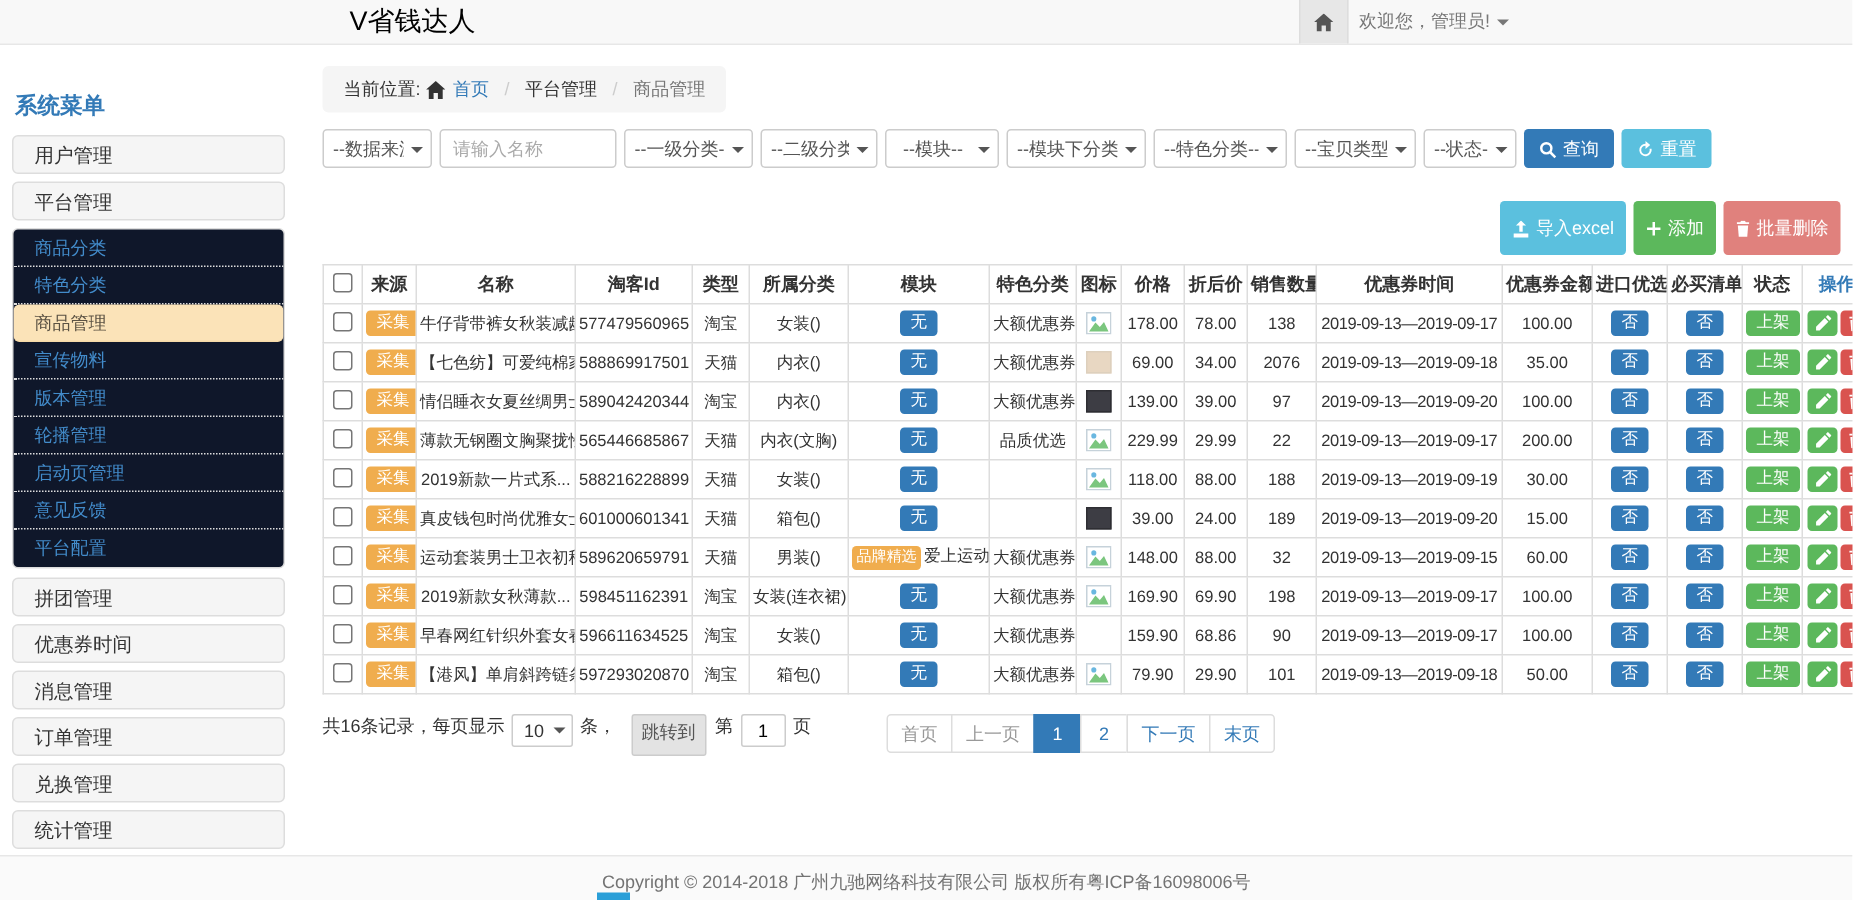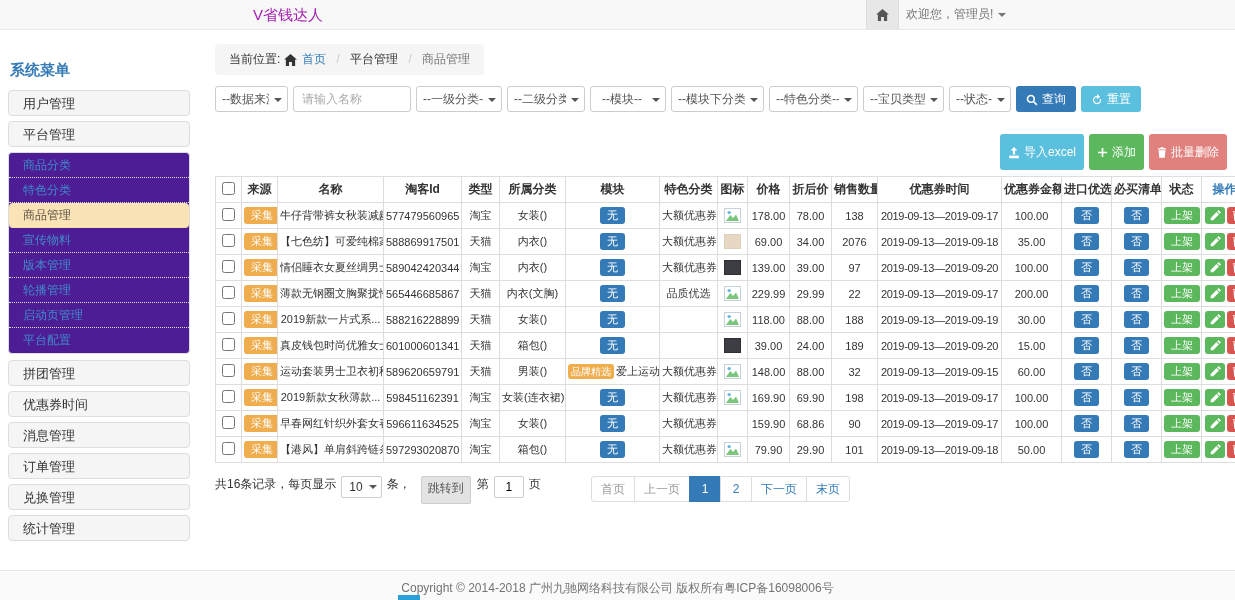--- a/index.html
+++ b/index.html
@@ -1,30 +1,30 @@
 <!DOCTYPE html>
 <html><head>
 <meta charset="utf-8">
 <style>
   *{box-sizing:border-box;margin:0;padding:0}
   html,body{width:1235px;height:600px}
   body{font-family:"Liberation Sans","DejaVu Sans",sans-serif;font-size:12px;color:#333;background:#fff;position:relative;overflow:hidden}
 
   
   .navbar{position:absolute;top:0;left:0;right:0;height:30px;background:#f8f8f8;border-bottom:1px solid #e7e7e7;z-index:4}
-  .brand{position:absolute;left:253px;top:0;line-height:29px;color:#a21caf;font-size:15px}
+  .brand{position:absolute;left:233px;top:0;line-height:29px;color:#000000;font-size:18px}
   .nav-home{position:absolute;left:866px;top:0;width:33px;height:29px;background:#e7e7e7;border-left:1px solid #ddd;border-right:1px solid #ddd;display:flex;align-items:center;justify-content:center;cursor:pointer}
   .nav-welcome{position:absolute;left:906px;top:0;line-height:29px;color:#777;cursor:pointer}
   .caret{display:inline-block;width:0;height:0;border-top:4px solid #777;border-left:4px solid transparent;border-right:4px solid transparent;margin-left:5px;vertical-align:middle}
 
   
   .sidebar{position:absolute;left:8px;top:50px;width:182px;z-index:1}
   .sidebar-title{color:#337ab7;font-size:15px;font-weight:bold;margin:11px 0 10px 2px}
   .panel-h{height:26px;line-height:25px;background:#f5f5f5;border:1px solid #ddd;border-radius:4px;padding-left:14px;margin-bottom:5px;color:#333;font-size:13px;cursor:pointer}
-  .sub-panel{border:1px solid #ddd;border-radius:4px;background:#4c1d95;margin-bottom:6px;overflow:hidden}
+  .sub-panel{border:1px solid #ddd;border-radius:4px;background:#0f172a;margin-bottom:6px;overflow:hidden}
   .sub-item{height:25px;line-height:25px;padding-left:14px;color:#428bca;font-size:12px;border-bottom:1px dotted #ddd;cursor:pointer}
   .sub-item:last-child{border-bottom:none}
   .sub-item.active{background:#fbe3b8;border-radius:4px;color:#5b5243;border-bottom:1px solid #f5d9a8}
 
   
   .main{position:absolute;left:215px;top:44px;width:1012px}
   .breadcrumb{display:inline-block;background:#f5f5f5;border-radius:4px;padding:7px 14px;color:#333}
   .breadcrumb .bc-home{color:#337ab7;cursor:pointer;margin-left:2px}
   .breadcrumb .bc-sep{color:#ccc;margin:0 7px}
   .breadcrumb .bc-last{color:#777}
@@ -101,20 +101,21 @@
       <div class="panel-h">平台管理</div>
     </div>
   <div class="sub-panel" id="sb-sub">
       <div class="sub-item">商品分类</div>
       <div class="sub-item">特色分类</div>
       <div class="sub-item active">商品管理</div>
       <div class="sub-item">宣传物料</div>
       <div class="sub-item">版本管理</div>
       <div class="sub-item">轮播管理</div>
       <div class="sub-item">启动页管理</div>
+      <div class="sub-item">意见反馈</div>
       <div class="sub-item">平台配置</div>
     </div>
   <div id="sb-bottom">
       <div class="panel-h">拼团管理</div>
       <div class="panel-h">优惠券时间</div>
       <div class="panel-h">消息管理</div>
       <div class="panel-h">订单管理</div>
       <div class="panel-h">兑换管理</div>
       <div class="panel-h">统计管理</div>
     </div>

